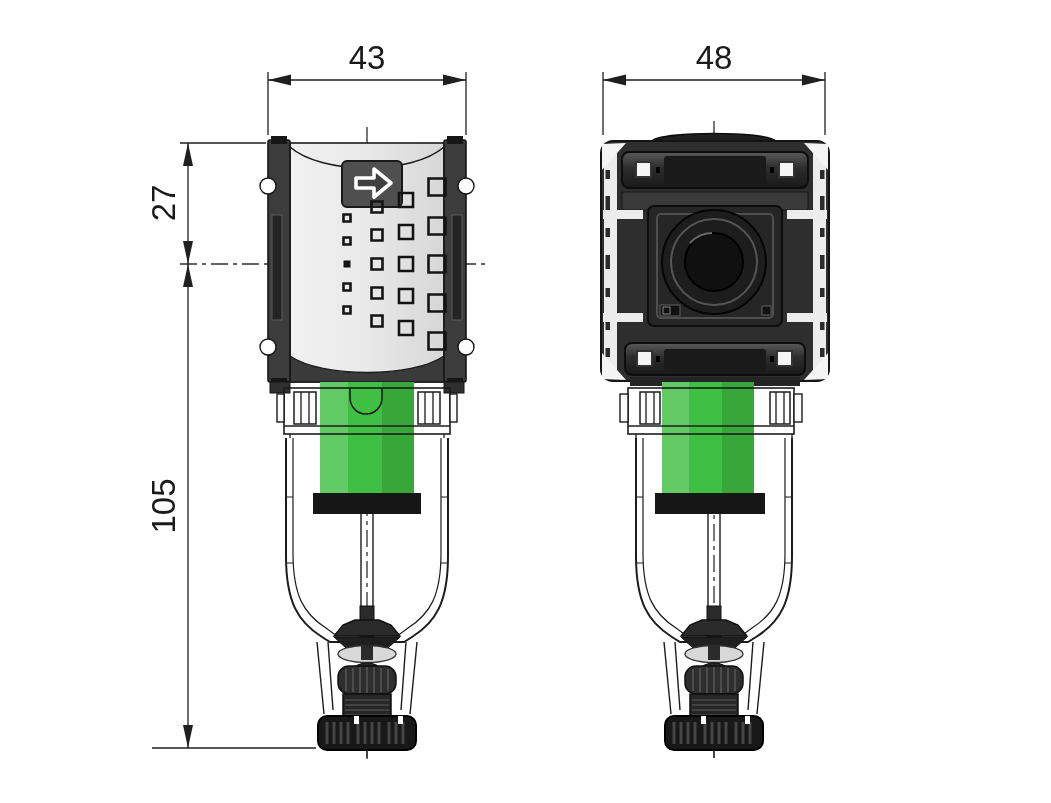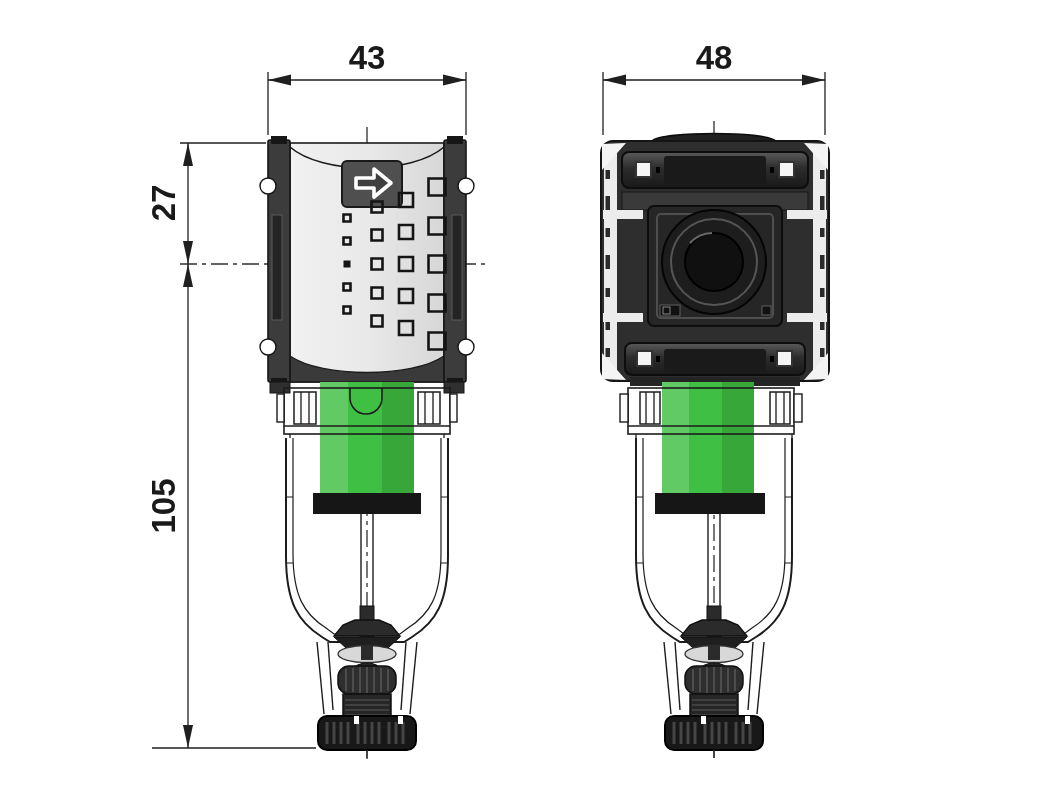--- a/index.html
+++ b/index.html
@@ -1,17 +1,17 @@
 <!DOCTYPE html>
 <html><head>
 <meta charset="utf-8">
 <style>
   html,body{margin:0;padding:0;background:#ffffff;}
   .stage{position:relative;width:1051px;height:760px;background:#ffffff;overflow:hidden;
-         font-family:"Liberation Sans", sans-serif;font-weight:bold;}
+         font-family:"Liberation Sans", sans-serif;}
   svg{display:block;}
   .dimtext{font-family:"Liberation Sans", sans-serif;font-size:33px;fill:#1a1a1a;}
   .thin{stroke:#1f1f1f;stroke-width:1.3;fill:none;}
   .outline{stroke:#1c1c1c;fill:none;}
   .cl{stroke:#2e2e2e;stroke-width:1.3;fill:none;stroke-dasharray:17 5 4 5;}
 </style>
 </head>
 <body>
 
 <div class="stage">

